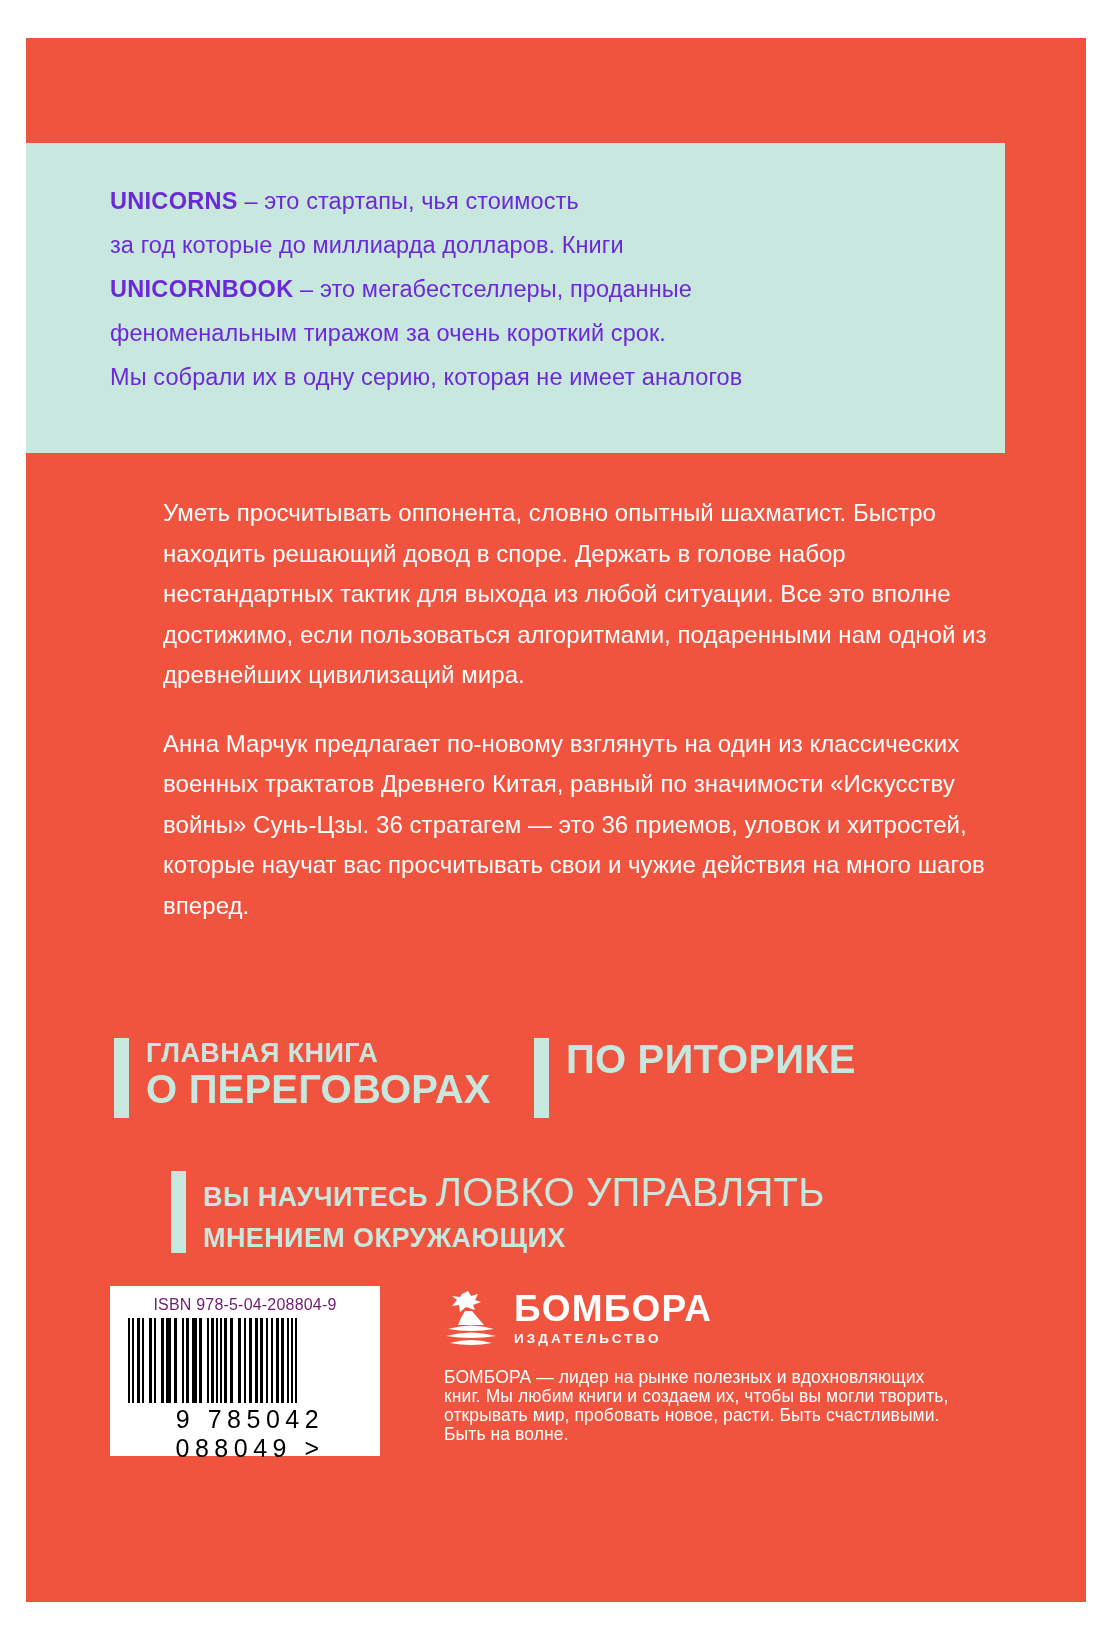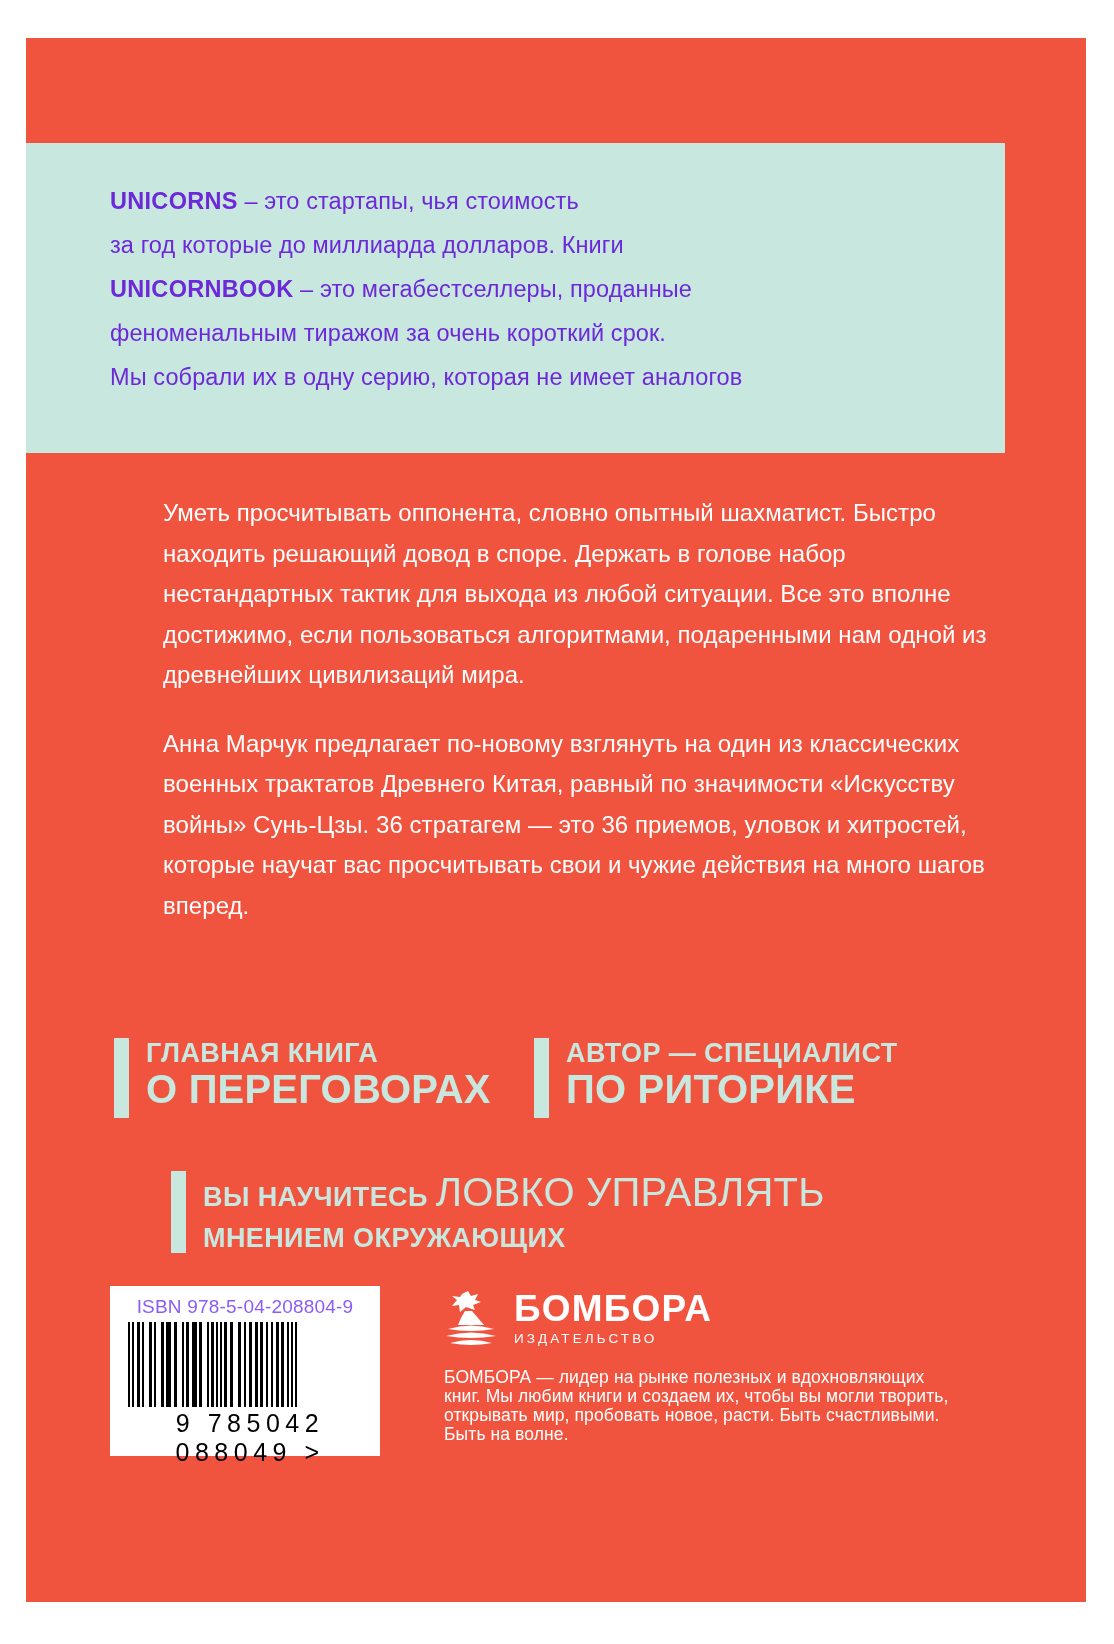--- a/index.html
+++ b/index.html
@@ -128,22 +128,22 @@
     left: 84px;
     top: 1248px;
     width: 270px;
     height: 170px;
     background: #ffffff;
     box-sizing: border-box;
     padding: 10px 0 0 0;
     text-align: center;
   }
   .isbn-text {
-    font-size: 19px;
-    color: #8b5cf6;
+    font-size: 16px;
+    color: #701a75;
     letter-spacing: 0.2px;
     margin-bottom: 4px;
   }
   .bars {
     height: 85px;
     margin: 0 18px;
     display: flex;
     align-items: stretch;
   }
   .bars span { display: block; height: 100%; }
@@ -171,21 +171,21 @@
   .pub-mark { width: 54px; height: 56px; flex: none; }
   .pub-names { margin-left: 16px; }
   .pub-name {
     font-size: 37px;
     font-weight: 700;
     letter-spacing: 1.2px;
     line-height: 37px;
   }
   .pub-sub {
     font-size: 13.5px;
-    font-weight: 400;
+    font-weight: 700;
     letter-spacing: 3.1px;
     line-height: 18px;
     margin-top: 3px;
   }
   .pub-desc {
     margin-top: 16px;
     font-size: 17.5px;
     line-height: 19px;
     letter-spacing: 0.1px;
   }
@@ -216,21 +216,20 @@
       <div class="bar"></div>
       <div class="feature-lines">
         <div class="f-small">ГЛАВНАЯ КНИГА</div>
         <div class="f-big">О ПЕРЕГОВОРАХ</div>
       </div>
     </div>
 
     <div class="feature feature-b">
       <div class="bar"></div>
       <div class="feature-lines">
-        <div class="f-small">АВТОР — СПЕЦИАЛИСТ</div>
         <div class="f-big">ПО РИТОРИКЕ</div>
       </div>
     </div>
 
     <div class="feature feature-c">
       <div class="bar"></div>
       <div class="feature-lines">
         <div class="inline-mix f-row-c-line1">
           <span class="small">ВЫ НАУЧИТЕСЬ </span><span class="big">ЛОВКО УПРАВЛЯТЬ</span>
         </div>

